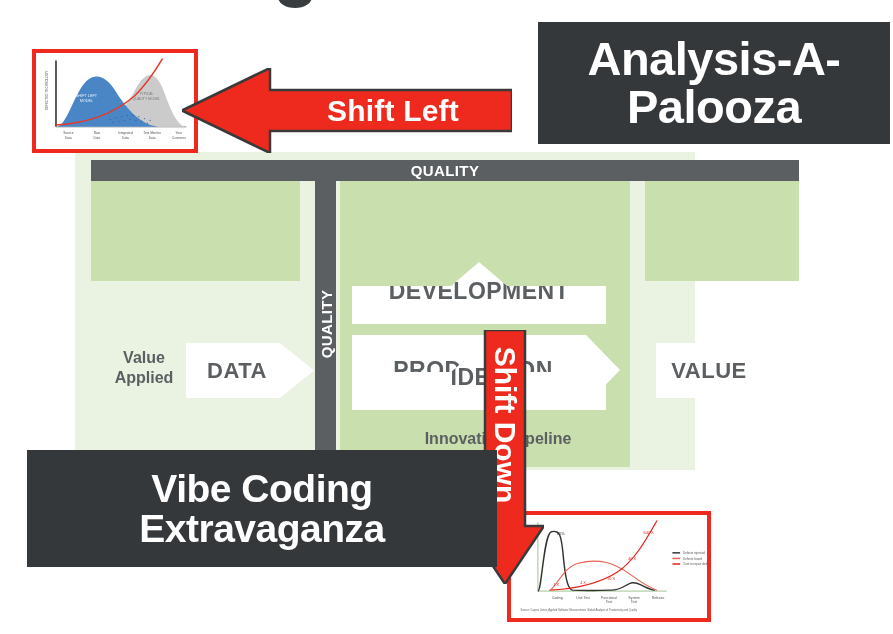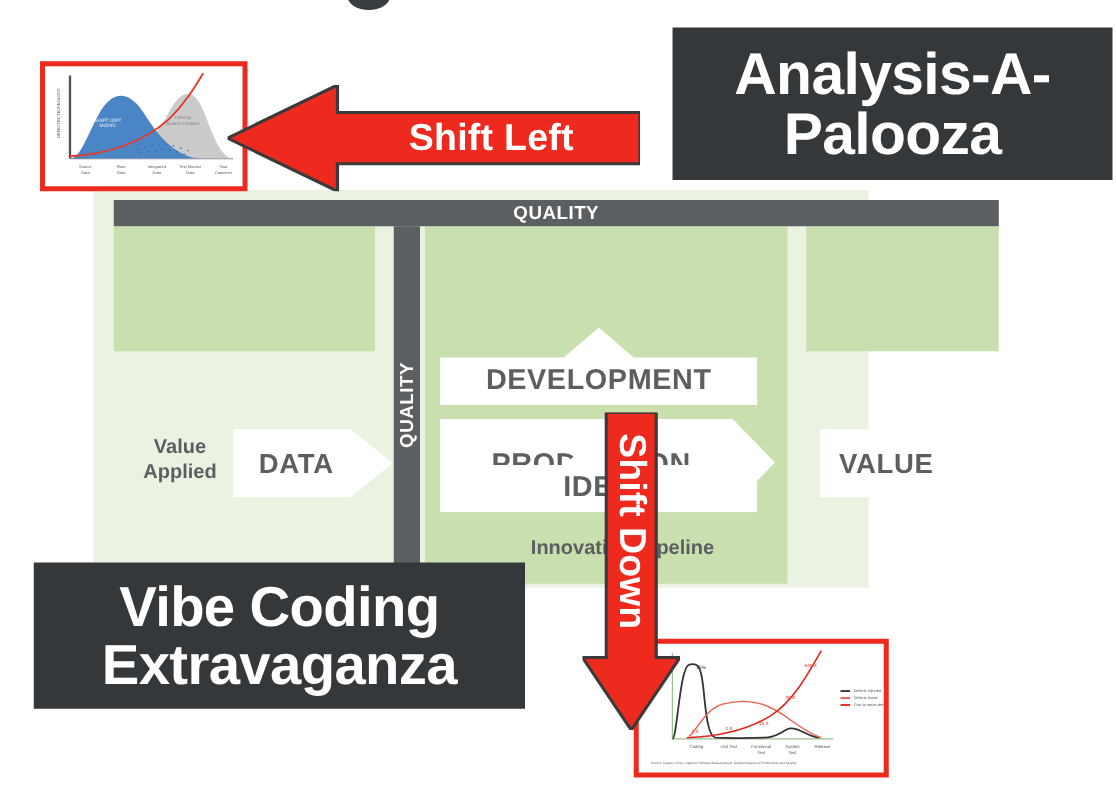--- a/index.html
+++ b/index.html
@@ -78,21 +78,21 @@
     font-weight: bold;
     letter-spacing: .5px;
   }
   .chev.right {
     clip-path: polygon(0 0, calc(100% - 34px) 0, 100% 50%, calc(100% - 34px) 100%, 0 100%);
   }
   .chev.right > span { margin-right: 26px; }
   .chev.up {
     clip-path: polygon(0 24px, calc(50% - 28px) 24px, 50% 0, calc(50% + 28px) 24px, 100% 24px, 100% 100%, 0 100%);
     align-items: flex-end;
-    padding-bottom: 7px;
+    padding-bottom: 19px;
     box-sizing: border-box;
   }
 
   #label-value-pipeline {
     position: absolute;
     left: 32px; top: 196px;
     width: 74px;
     text-align: center;
     color: #5b5f62;
     font-size: 16px; font-weight: bold;
@@ -118,22 +118,22 @@
     line-height: 1.02;
     letter-spacing: -.5px;
   }
   #title-analysis {
     left: 538px; top: 22px;
     width: 352px; height: 122px;
     font-size: 47px;
   }
   #title-vibe {
     left: 27px; top: 450px;
-    width: 393px; height: 117px;
-    font-size: 45px;
+    width: 470px; height: 117px;
+    font-size: 39px;
   }
 
   
   #arrow-shift-left {
     position: absolute;
     left: 182px; top: 68px;
     width: 330px; height: 85px;
   }
   #arrow-shift-left .lbl {
     position: absolute;

